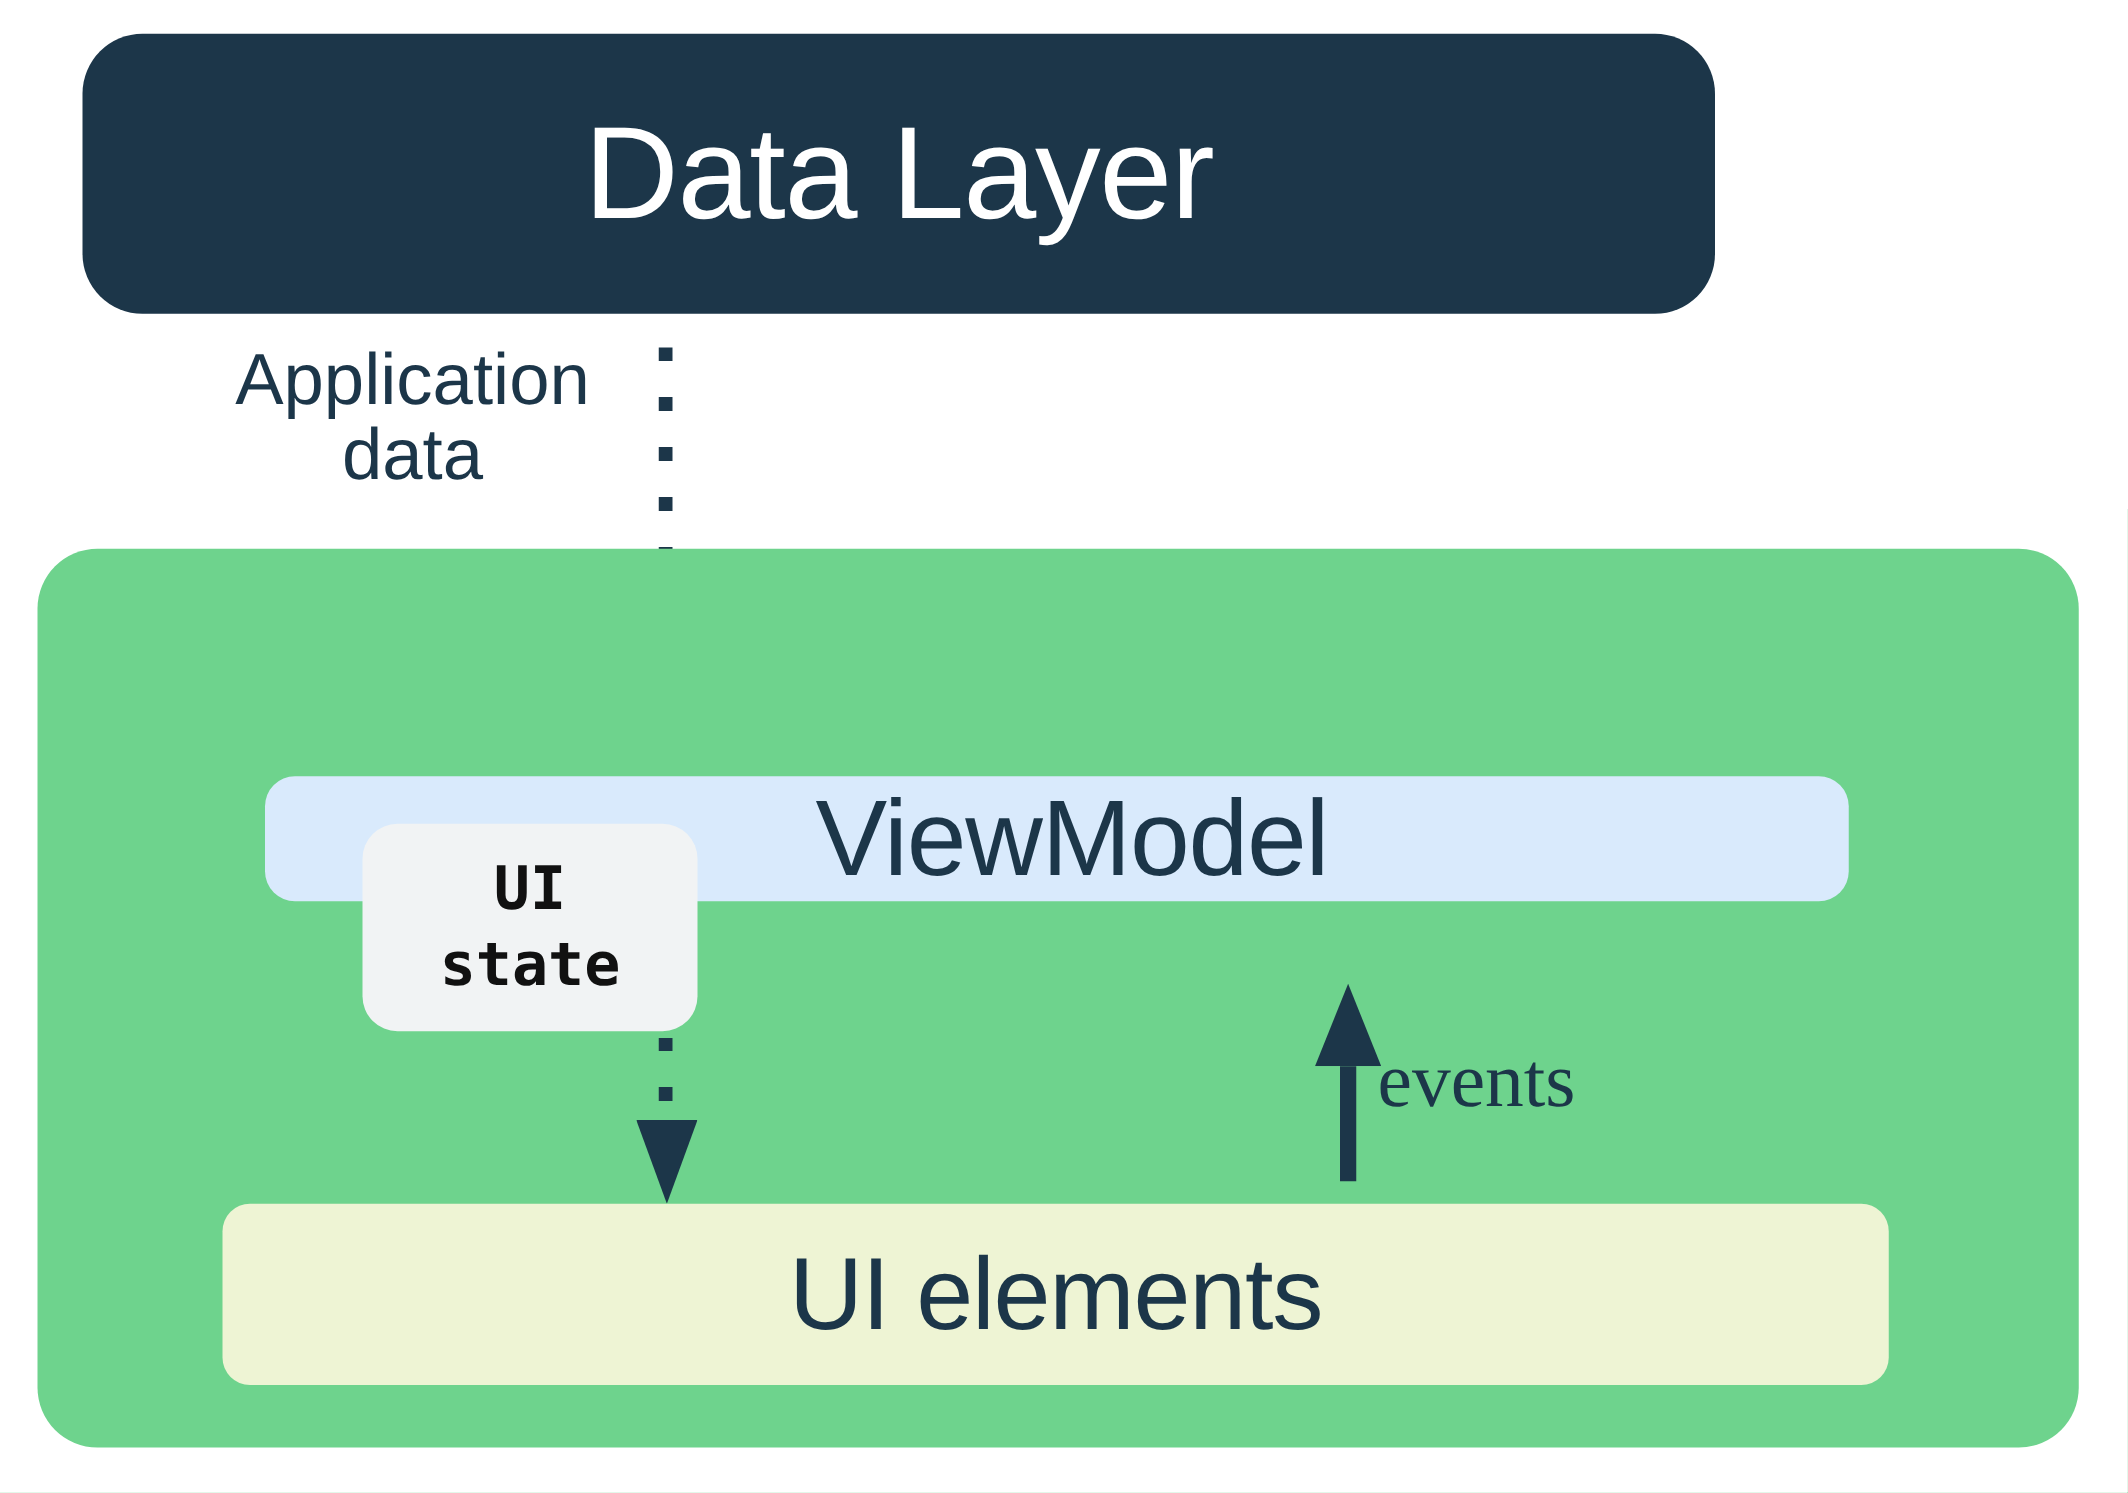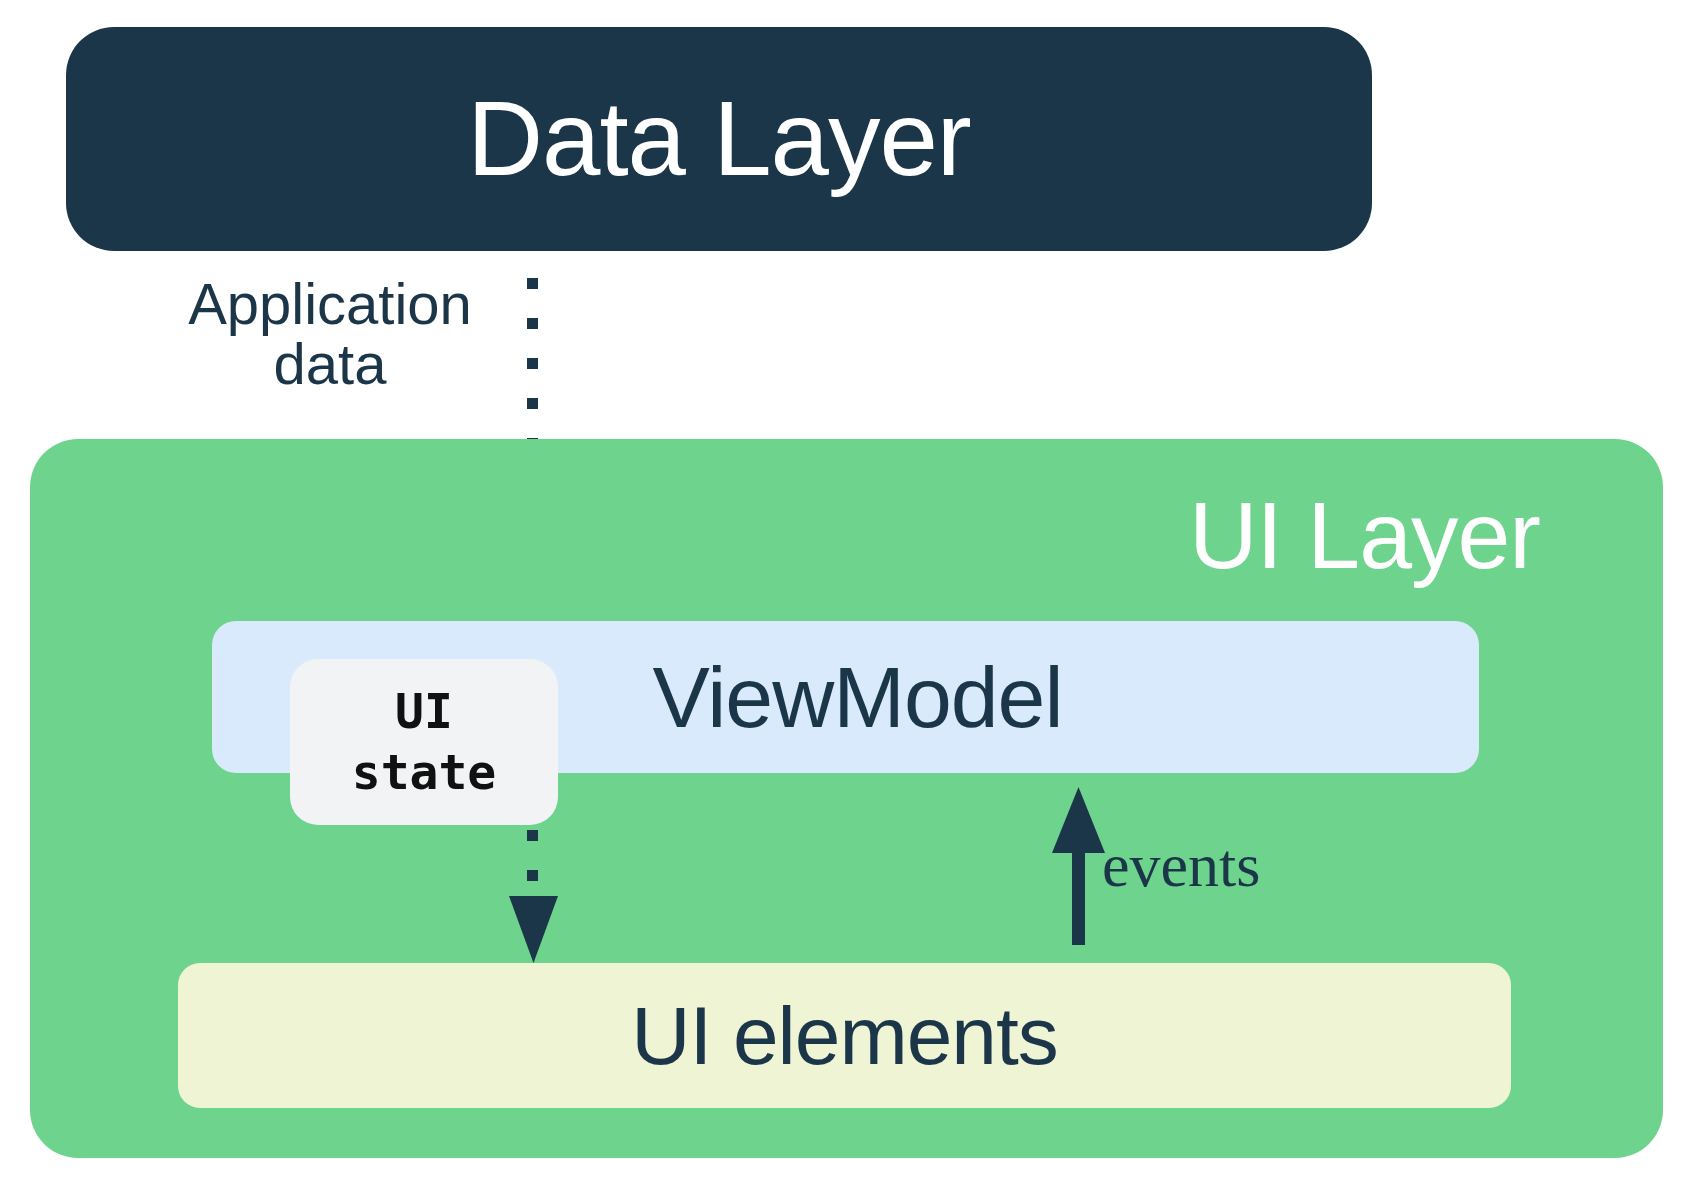--- a/index.html
+++ b/index.html
@@ -55,21 +55,21 @@
     font-size: 95px;
     line-height: 1;
     letter-spacing: -1px;
     white-space: nowrap;
   }
 
   
   .viewmodel {
     position: absolute;
     left: 212px; top: 621px;
-    width: 1267px; height: 152px;
+    width: 1267px; height: 100px;
     background: var(--light-blue);
     border-radius: 24px;
     display: flex; align-items: center; justify-content: center; padding-left: 24px;
   }
   .viewmodel-label {
     font-size: 86px;
     color: var(--navy);
     letter-spacing: -1px;
     white-space: nowrap;
   }
@@ -172,21 +172,20 @@
     <span class="data-layer-title">Data Layer</span>
   </div>
 
   <div class="application-data-label">Application
 data</div>
 
   <div class="dotted-line seg1"></div>
   <div class="arrowhead-down a1"></div>
 
   <div class="ui-layer"></div>
-  <div class="ui-layer-title">UI Layer</div>
 
   <div class="viewmodel">
     <span class="viewmodel-label">ViewModel</span>
   </div>
 
   <div class="ui-state">
     <span class="ui-state-label">UI
 state</span>
   </div>
 

